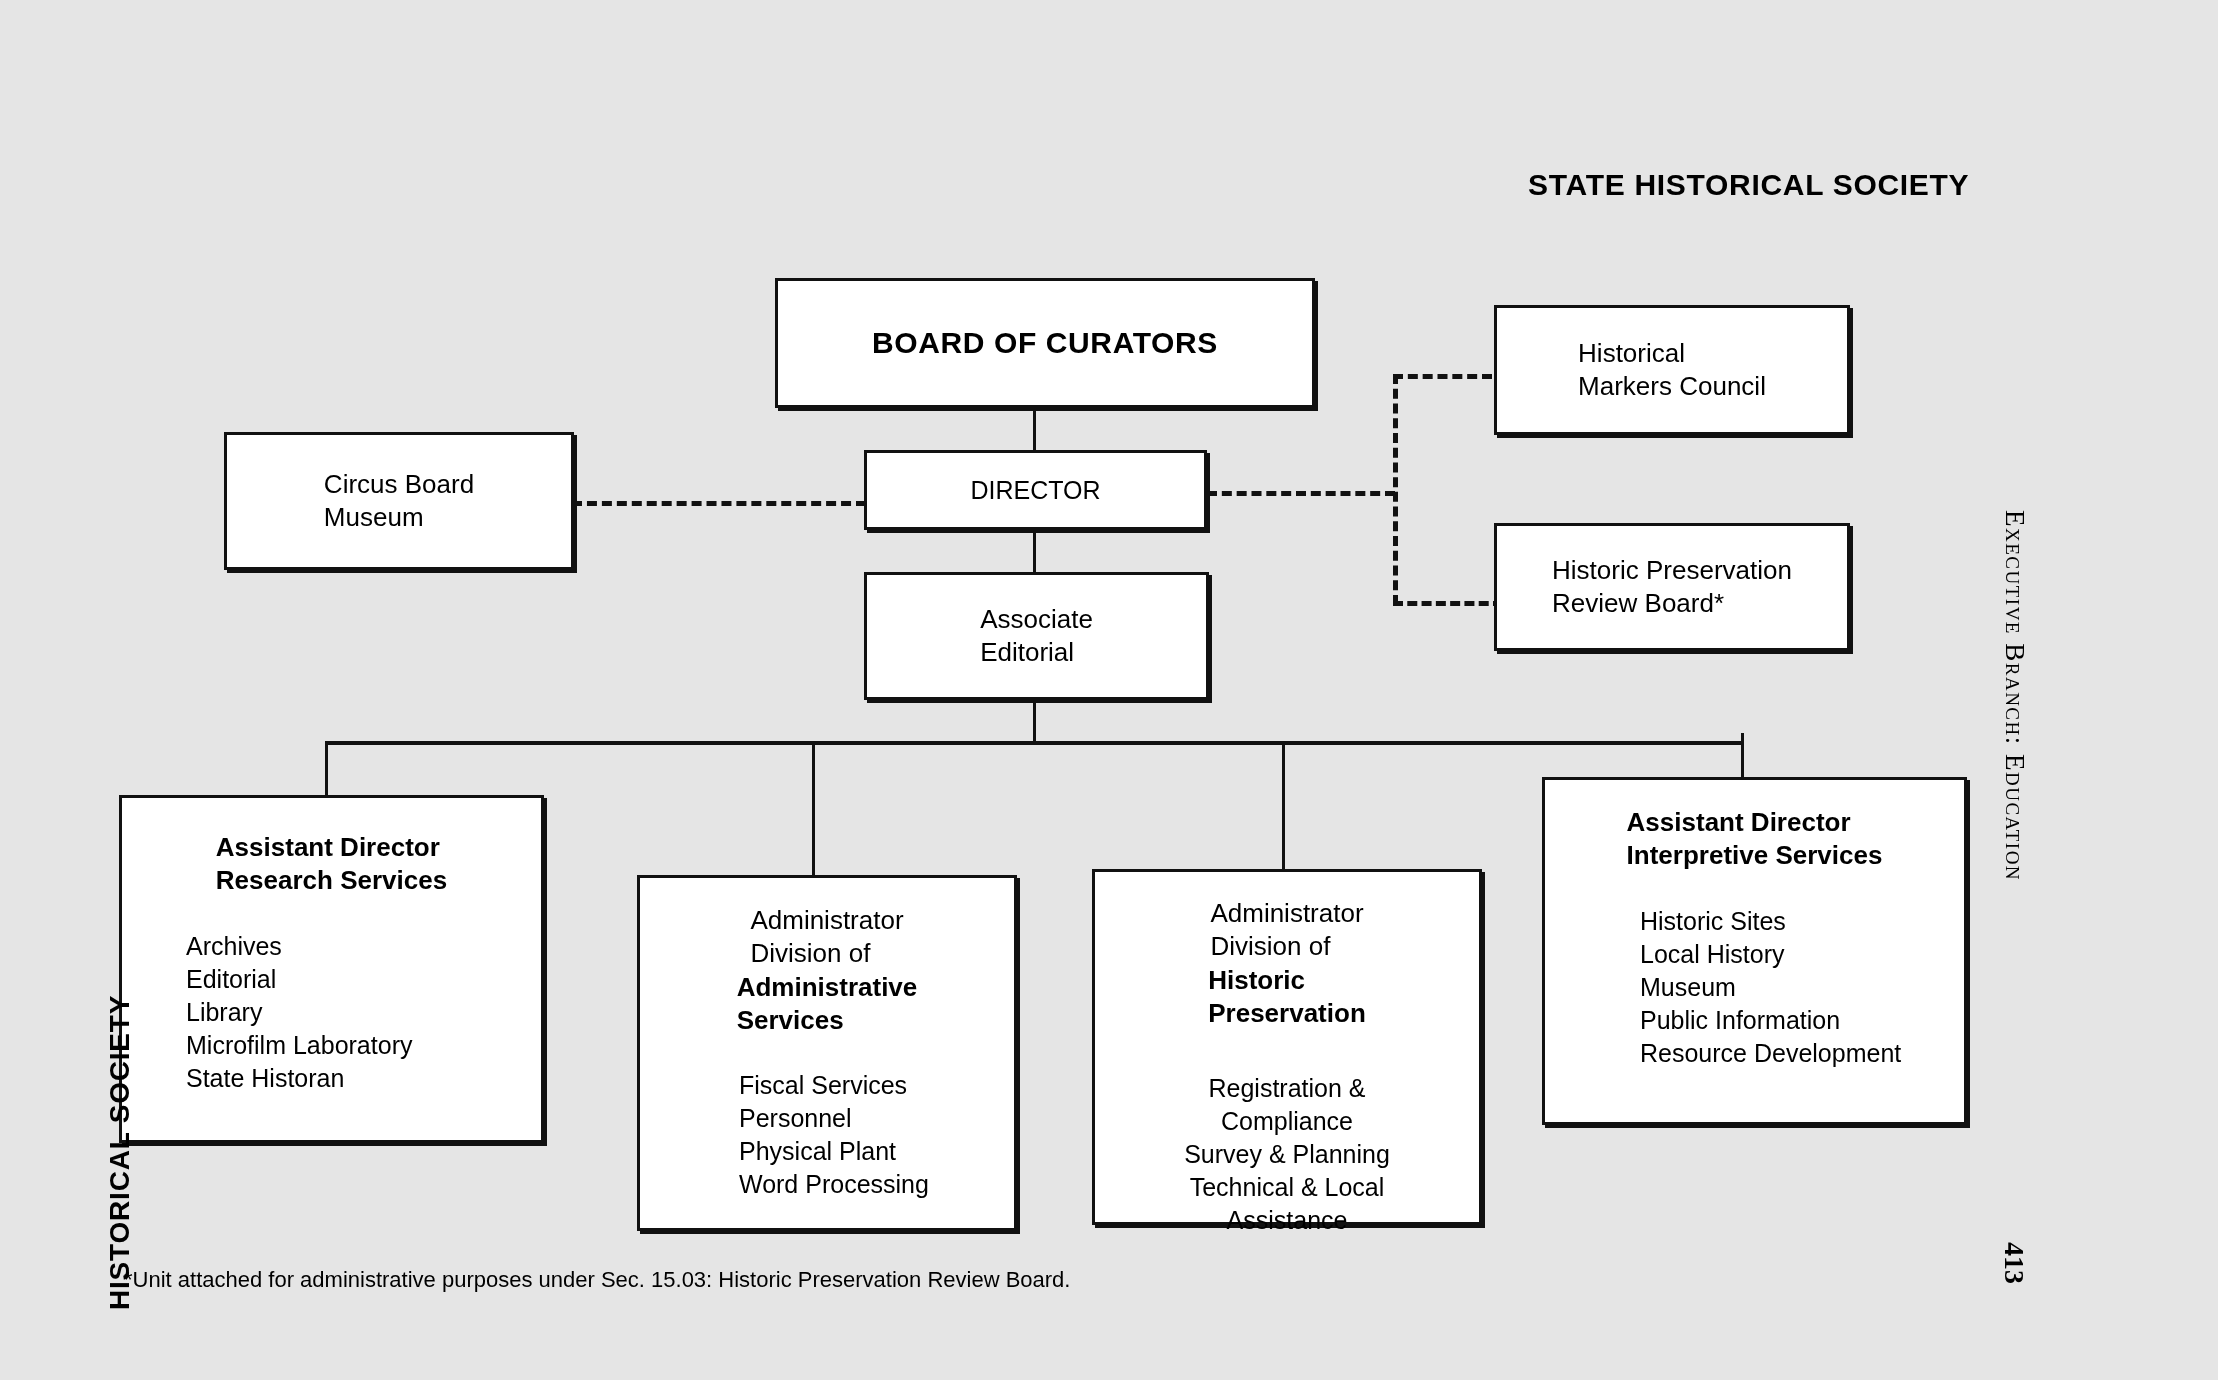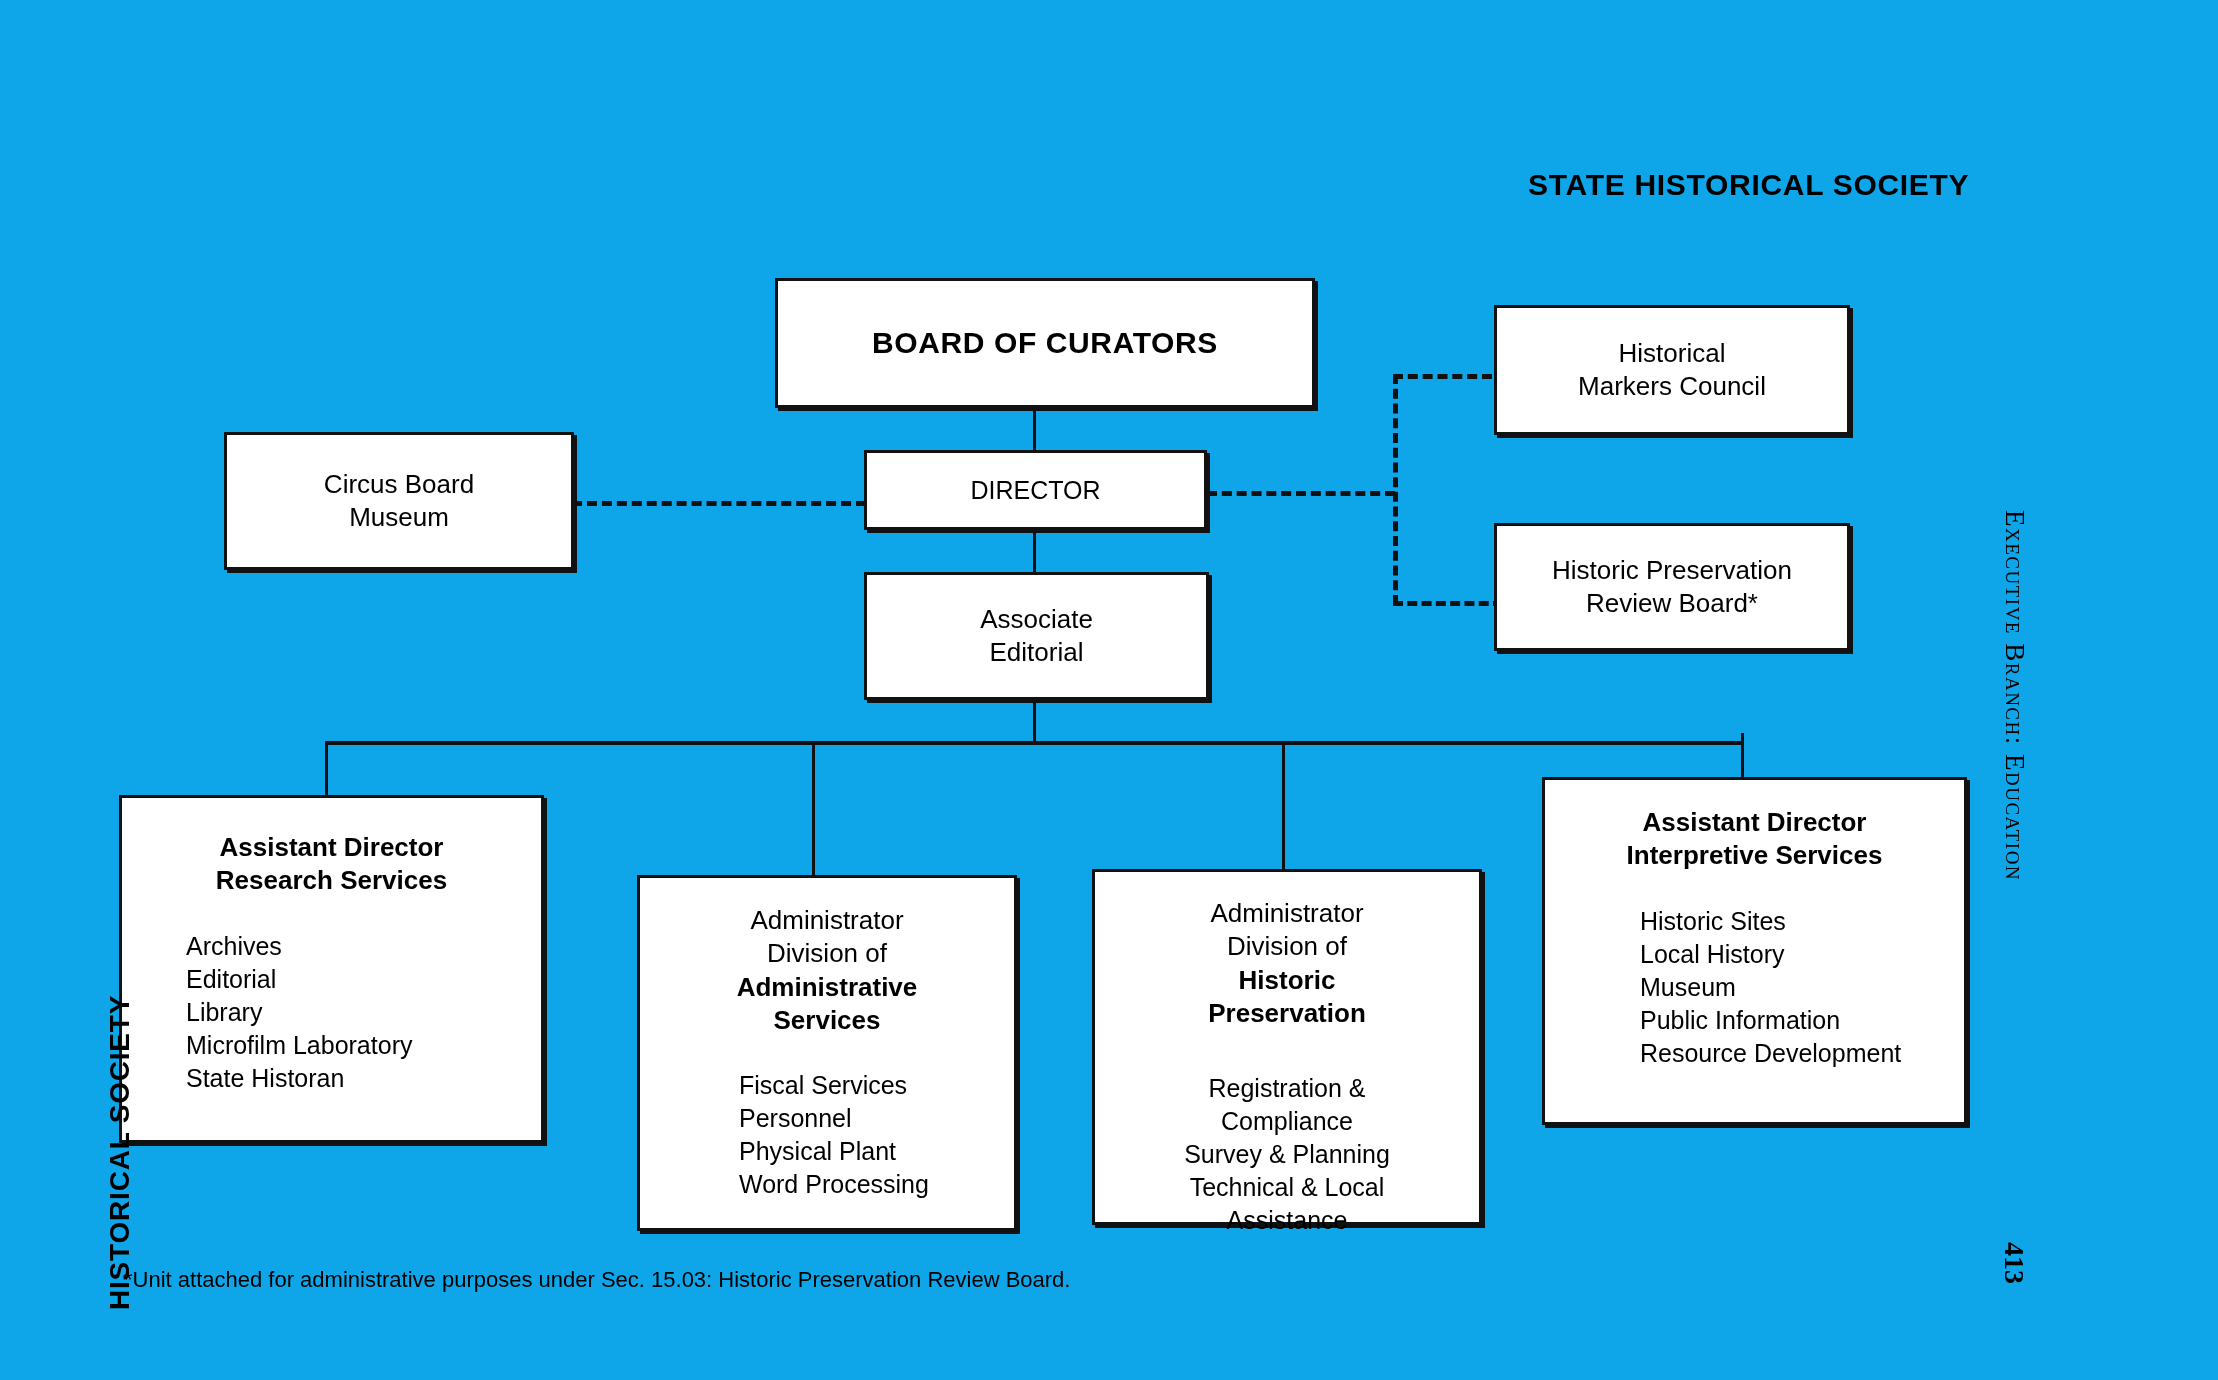--- a/index.html
+++ b/index.html
@@ -8,37 +8,37 @@
     background: #ffffff;
   }
   body {
     font-family: "Liberation Sans", sans-serif;
     color: #000000;
   }
   #page {
     position: relative;
     width: 2218px;
     height: 1380px;
-    background: #0ea5e9;
+    background: #e5e5e5;
     overflow: hidden;
   }
 
   
   .obox {
     position: absolute;
     box-sizing: border-box;
     border: 3px solid #111;
     background: #ffffff;
     display: flex;
     flex-direction: column;
     align-items: center;
     box-shadow: 3px 3px 0 #111;
   }
   .obox .title {
-    text-align: center;
+    text-align: left;
     line-height: 1.28;
     white-space: pre-line;
   }
   .obox .sublist {
     line-height: 1.32;
     white-space: pre-line;
   }
 
   
   .t-board {

